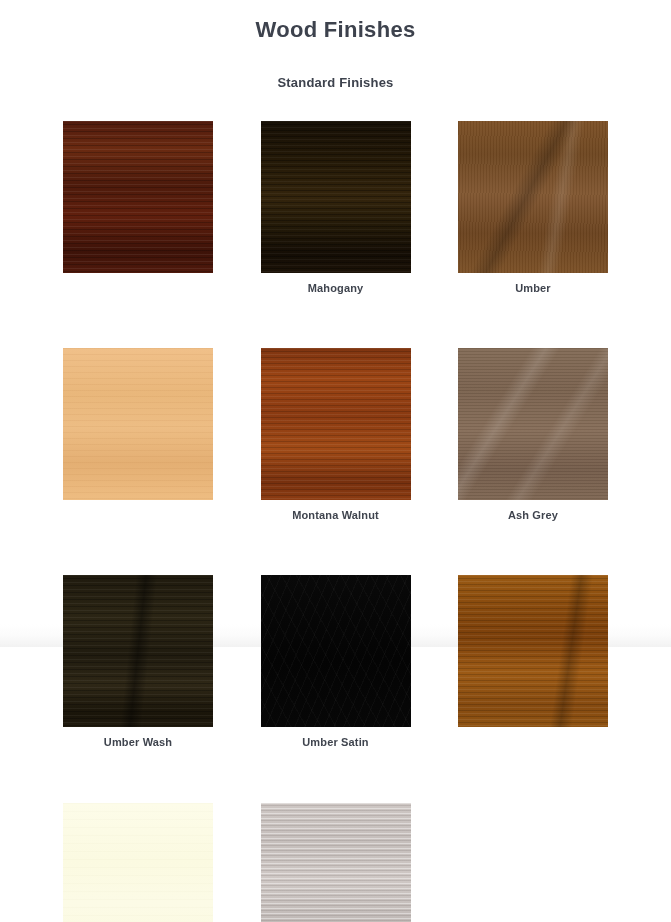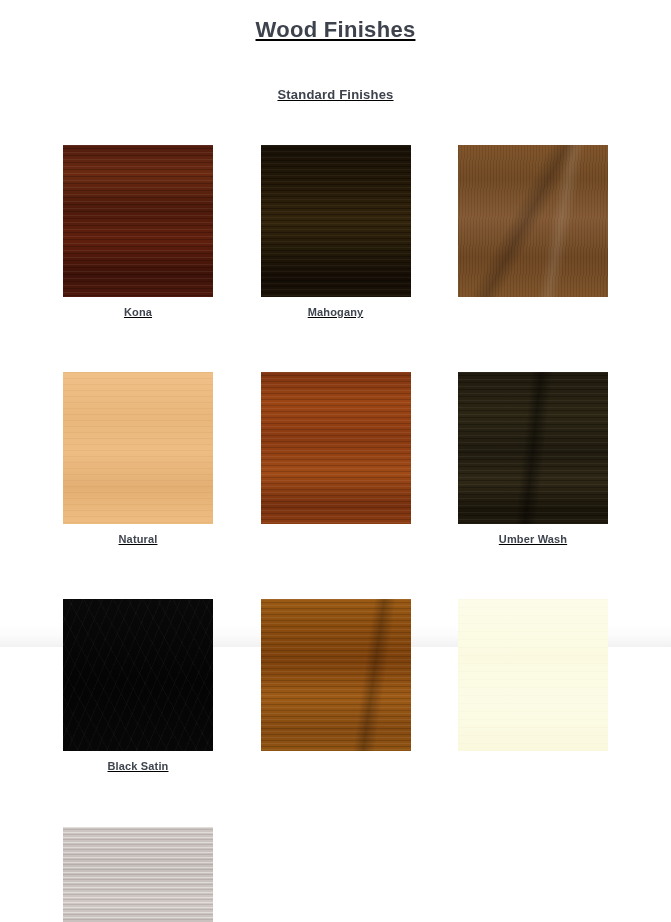--- a/index.html
+++ b/index.html
@@ -20,36 +20,35 @@
   .page {
     position: relative;
     width: 671px;
     height: 647px;
     box-sizing: border-box;
     background: linear-gradient(to bottom,
                  #ffffff 0%,
                  #ffffff 96.5%,
                  #fbfbfb 98.2%,
                  #f2f2f2 100%);
-    text-decoration: underline;
   }
 
   .page-title {
     margin: 0;
     padding-top: 17px;
     text-align: center;
     font-size: 22px;
     font-weight: bold;
     letter-spacing: 0.3px;
     color: #3d424d;
     line-height: 1.2;
   }
 
   .section-title {
-    margin: 16px;
+    margin: 4px;
     padding-top: 28px;
     text-align: center;
     font-size: 13px;
     font-weight: bold;
     letter-spacing: 0.2px;
     color: #3d424d;
     line-height: 1.2;
   }
 
   .swatch-grid {
@@ -270,50 +269,54 @@
 <div class="page">
 
   <h1 class="page-title">Wood Finishes</h1>
 
   <h2 class="section-title">Standard Finishes</h2>
 
   <div class="swatch-grid">
 
     <div class="swatch-cell">
       <div class="swatch-chip f-kona"></div>
-      <span class="swatch-label">Kona</span>
     </div>
 
     <div class="swatch-cell">
       <div class="swatch-chip f-espresso"></div>
       <span class="swatch-label">Mahogany</span>
     </div>
 
     <div class="swatch-cell">
       <div class="swatch-chip f-umber"></div>
+      <span class="swatch-label">Umber</span>
     </div>
 
     <div class="swatch-cell">
       <div class="swatch-chip f-natural"></div>
-      <span class="swatch-label">Natural</span>
     </div>
 
     <div class="swatch-cell">
       <div class="swatch-chip f-montana"></div>
-    </div>
-
+      <span class="swatch-label">Montana Walnut</span>
+    </div>
+
+    <div class="swatch-cell">
+      <div class="swatch-chip f-ashgrey"></div>
+      <span class="swatch-label">Ash Grey</span>
+    </div>
 
     <div class="swatch-cell">
       <div class="swatch-chip f-blackwash"></div>
       <span class="swatch-label">Umber Wash</span>
     </div>
 
     <div class="swatch-cell">
       <div class="swatch-chip f-blacksatin"></div>
-      <span class="swatch-label">Black Satin</span>
+      <span class="swatch-label">Umber Satin</span>
     </div>
 
 
     <div class="swatch-cell">
       <div class="swatch-chip f-earlyamerican"></div>
 
     </div>
 
     <div class="swatch-cell">
       <div class="swatch-chip f-whiteenamel"></div>

